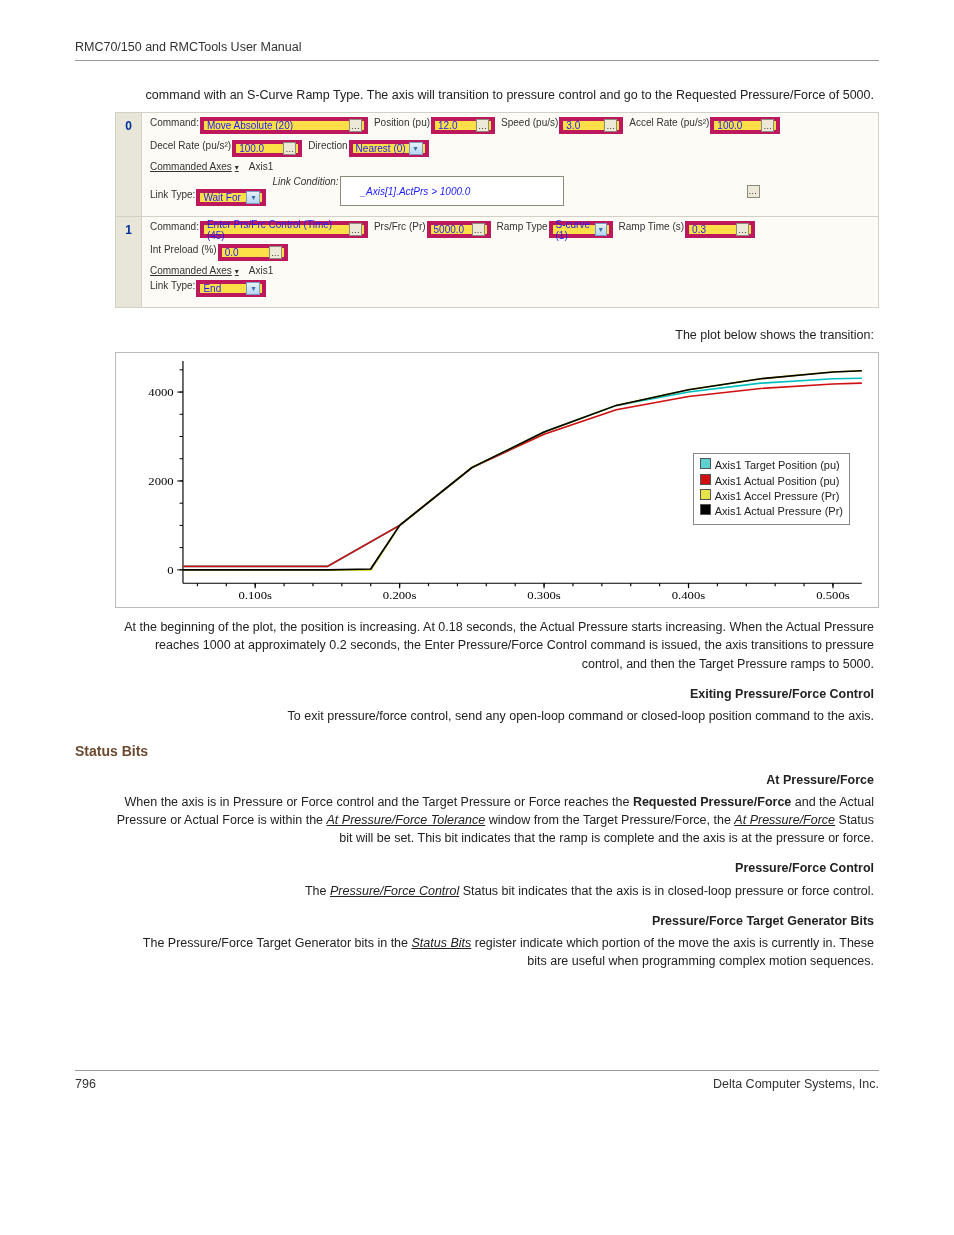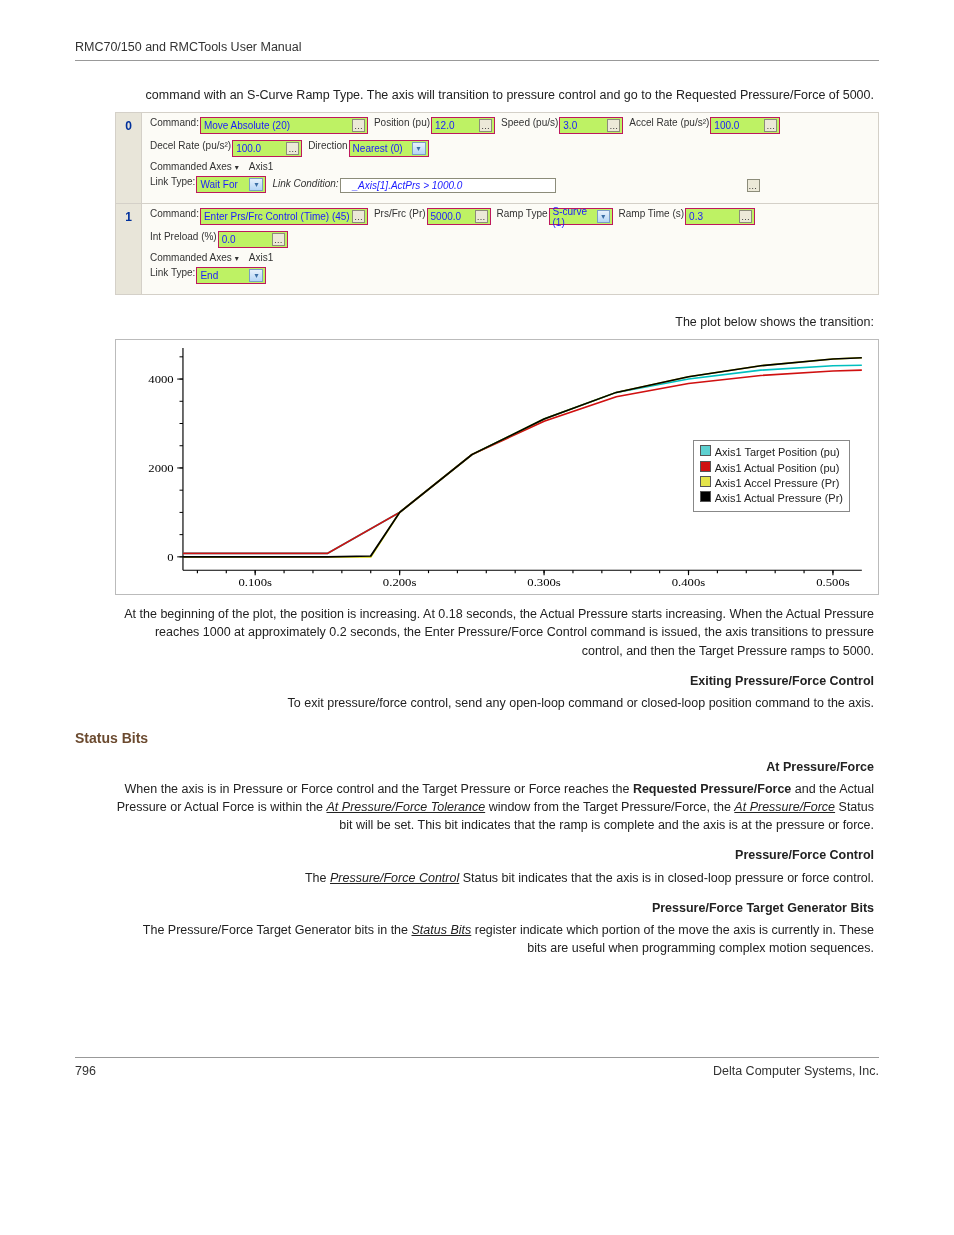--- a/index.html
+++ b/index.html
@@ -44,22 +44,22 @@
     text-align: center;
     padding-top: 6px;
     border-right: 1px solid #d4d0c8;
   }
   .step-body { flex: 1; padding: 4px 8px 6px 8px; background: #fcfbf6; }
   .field-row { display: flex; gap: 6px; align-items: flex-end; margin-bottom: 4px; flex-wrap: wrap; }
   .field { display: flex; flex-direction: row; gap: 1px; }
   .flabel { font-size: 10px; color: #333; white-space: nowrap; }
   .fbox {
     display: flex; align-items: center; justify-content: space-between;
-    border: 1px solid #be185d;
-    background: #bef264;
+    border: 4px solid #be185d;
+    background: #fde047;
     height: 17px;
     padding: 0 2px 0 3px;
     font-size: 10px;
     color: #1a1aff;
   }
   .fbox.wide { width: 168px; }
   .fbox.w58 { width: 64px; }
   .fbox.w54 { width: 70px; }
   .fbox.dir { width: 80px; }
   .ell {
@@ -70,26 +70,26 @@
     font-size: 9px; color: #333;
   }
   .dd {
     width: 14px; height: 13px;
     background: linear-gradient(#e7f1fb,#b6d6f6);
     border: 1px solid #7a9ec5;
     display:flex; align-items:center; justify-content:center;
   }
   .dd::after { content:"▾"; font-size:8px; color:#3a6ea5; }
   .axline { display:flex; align-items:center; gap:10px; margin-top:2px; margin-bottom:4px; font-size:10px; }
-  .axdrop { display:flex; align-items:center; gap:3px; }
+  .axdrop { display:flex; align-items:center; gap:3px;text-decoration:underline; }
   .tri::after { content:"▾"; font-size:8px; color:#333; }
   .cond-box {
     border: 1px solid #8c8c7a;
-    background:#fff; height:15px; font-size:10px; color:#1a1aff;
-    display:flex; align-items:center; padding:0 12px; flex:1; max-width:360px;
+    background:#fff; height:30px; font-size:10px; color:#1a1aff;
+    display:flex; align-items:center; padding:0 20px; flex:1; max-width:360px;
   }
 
   
   .plot {
     margin-left: 40px;
     border: 1px solid #bbb;
     background: #fff;
     height: 256px;
     position: relative;
     margin-bottom: 10px;

